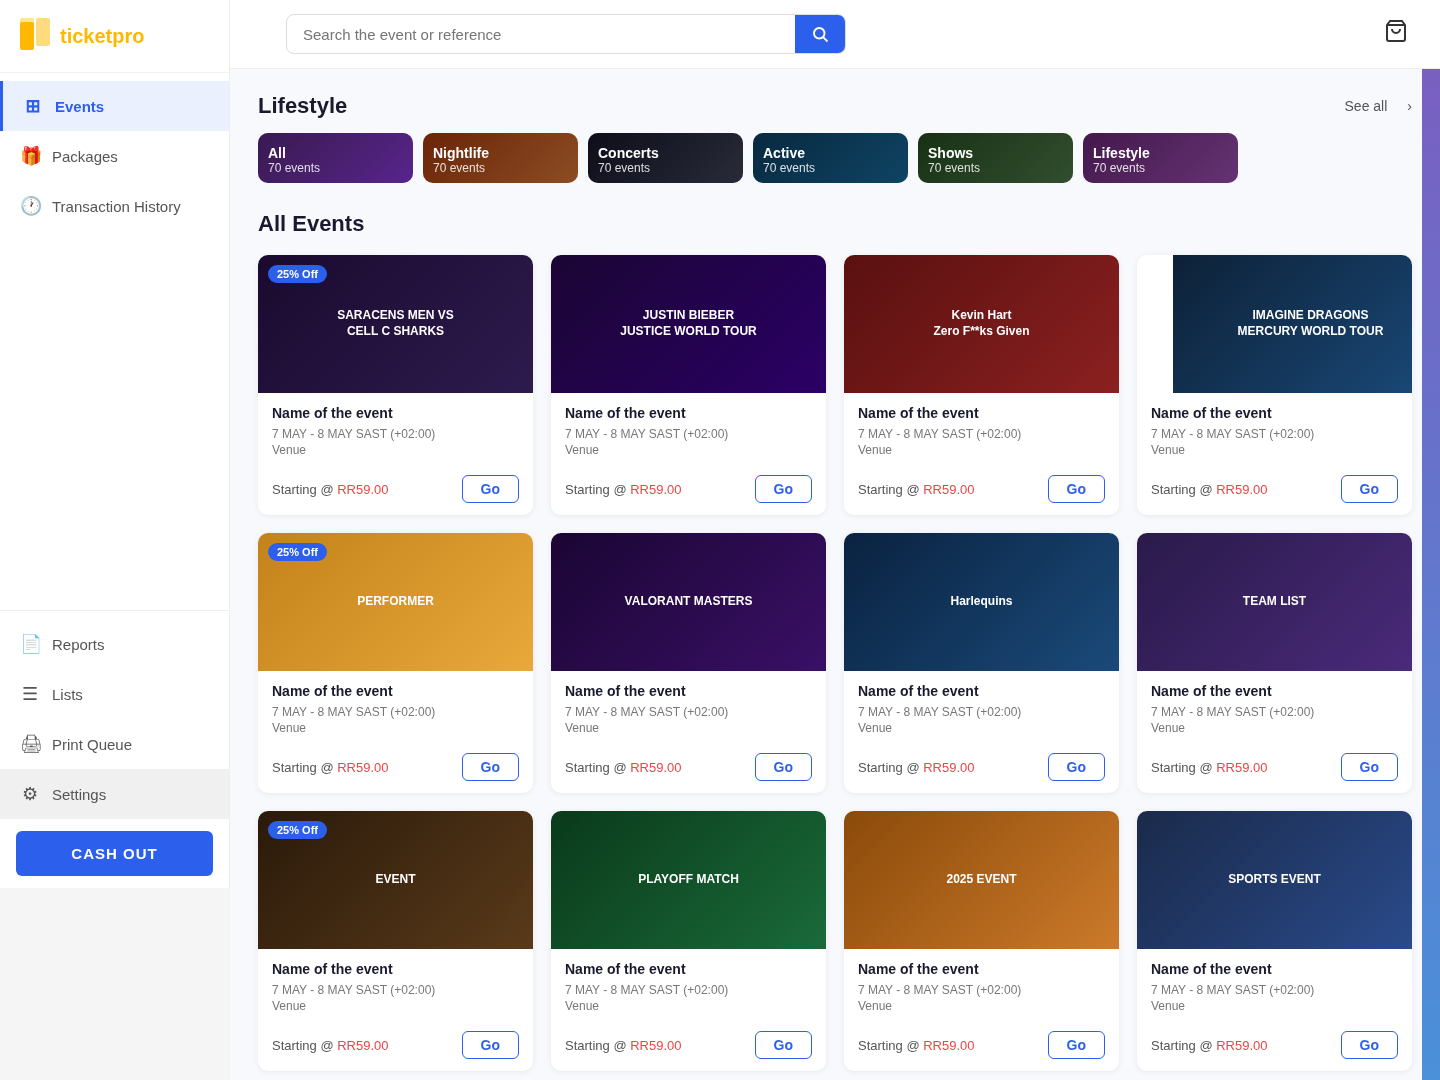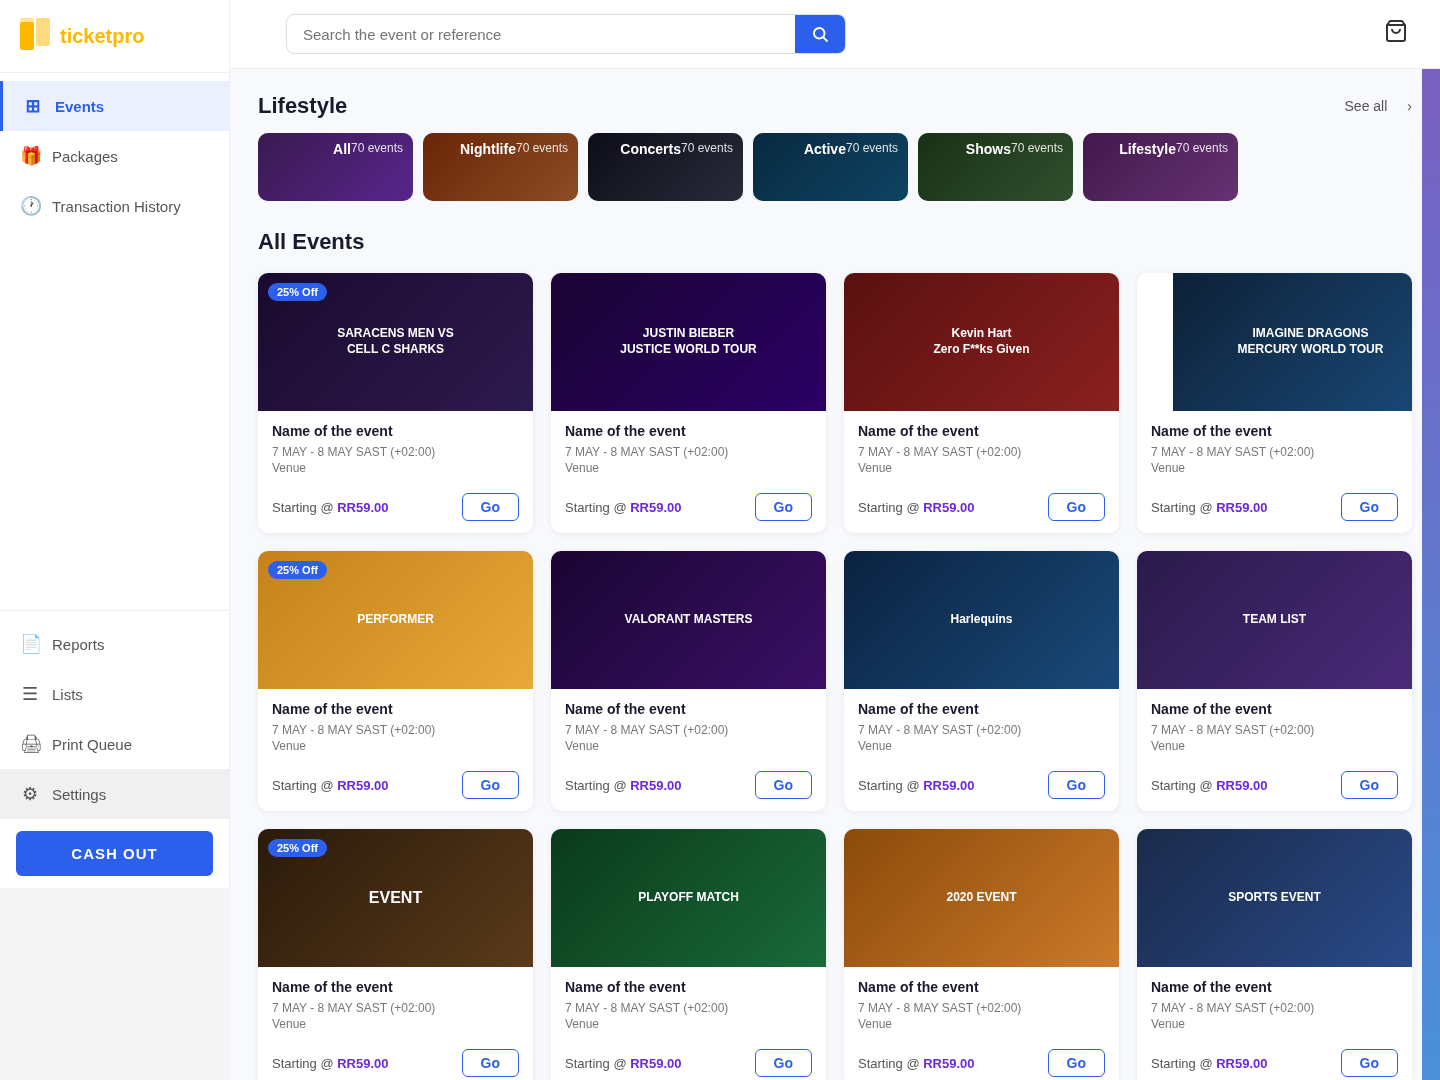--- a/index.html
+++ b/index.html
@@ -163,26 +163,26 @@
     .categories-row {
       display: flex;
       gap: 10px;
       margin-bottom: 28px;
       overflow-x: auto;
     }
     .category-card {
       position: relative;
       width: 155px;
       min-width: 155px;
-      height: 68px;
+      height: 50px;
       border-radius: 10px;
       overflow: hidden;
       cursor: pointer;
       display: flex;
-      flex-direction: row;
+      flex-direction: column;
       justify-content: flex-end;
       padding: 8px 10px;
     }
     .category-card::before {
       content: '';
       position: absolute;
       inset: 0;
       background: rgba(0,0,0,0.45);
       z-index: 0;
     }
@@ -282,22 +282,22 @@
       align-items: center;
       justify-content: space-between;
       margin-top: auto;
       padding-top: 6px;
     }
     .event-price {
       font-size: 13px;
       color: #555;
     }
     .event-price strong {
-      color: #6d28d9;
-      font-weight: 700;
+      color: #ef4444;
+      font-weight: 400;
     }
     .go-btn {
       border: 1.5px solid #2B5FEC;
       color: #2B5FEC;
       background: #fff;
       border-radius: 6px;
       padding: 5px 18px;
       font-size: 14px;
       font-weight: 600;
       cursor: pointer;
@@ -545,21 +545,21 @@
       <div class="event-date">7 MAY - 8 MAY SAST (+02:00)</div>
       <div class="event-venue">Venue</div>
       <div class="event-footer">
         <span class="event-price">Starting @ <strong>RR59.00</strong></span>
         <button class="go-btn">Go</button>
       </div>
     </div>
   </div>
         <div class="event-card">
     <div class="event-img-wrap">
-      <div class="event-img-placeholder" style="background: linear-gradient(135deg, #2a1a0a, #5a3a1a); font-size:16px; padding:8px; line-height:1.3;">EVENT</div>
+      <div class="event-img-placeholder" style="background: linear-gradient(135deg, #2a1a0a, #5a3a1a); font-size:12px; padding:8px; line-height:1.3;">EVENT</div>
       <div class="discount-badge">25% Off</div>
     </div>
     <div class="event-info">
       <div class="event-name">Name of the event</div>
       <div class="event-date">7 MAY - 8 MAY SAST (+02:00)</div>
       <div class="event-venue">Venue</div>
       <div class="event-footer">
         <span class="event-price">Starting @ <strong>RR59.00</strong></span>
         <button class="go-btn">Go</button>
       </div>
@@ -575,21 +575,21 @@
       <div class="event-date">7 MAY - 8 MAY SAST (+02:00)</div>
       <div class="event-venue">Venue</div>
       <div class="event-footer">
         <span class="event-price">Starting @ <strong>RR59.00</strong></span>
         <button class="go-btn">Go</button>
       </div>
     </div>
   </div>
         <div class="event-card">
     <div class="event-img-wrap">
-      <div class="event-img-placeholder" style="background: linear-gradient(135deg, #8b4a0a, #cc7a2a); font-size:12px; padding:8px; line-height:1.3;">2020 EVENT</div>
+      <div class="event-img-placeholder" style="background: linear-gradient(135deg, #8b4a0a, #cc7a2a); font-size:12px; padding:8px; line-height:1.3;">2025 EVENT</div>
 
     </div>
     <div class="event-info">
       <div class="event-name">Name of the event</div>
       <div class="event-date">7 MAY - 8 MAY SAST (+02:00)</div>
       <div class="event-venue">Venue</div>
       <div class="event-footer">
         <span class="event-price">Starting @ <strong>RR59.00</strong></span>
         <button class="go-btn">Go</button>
       </div>

